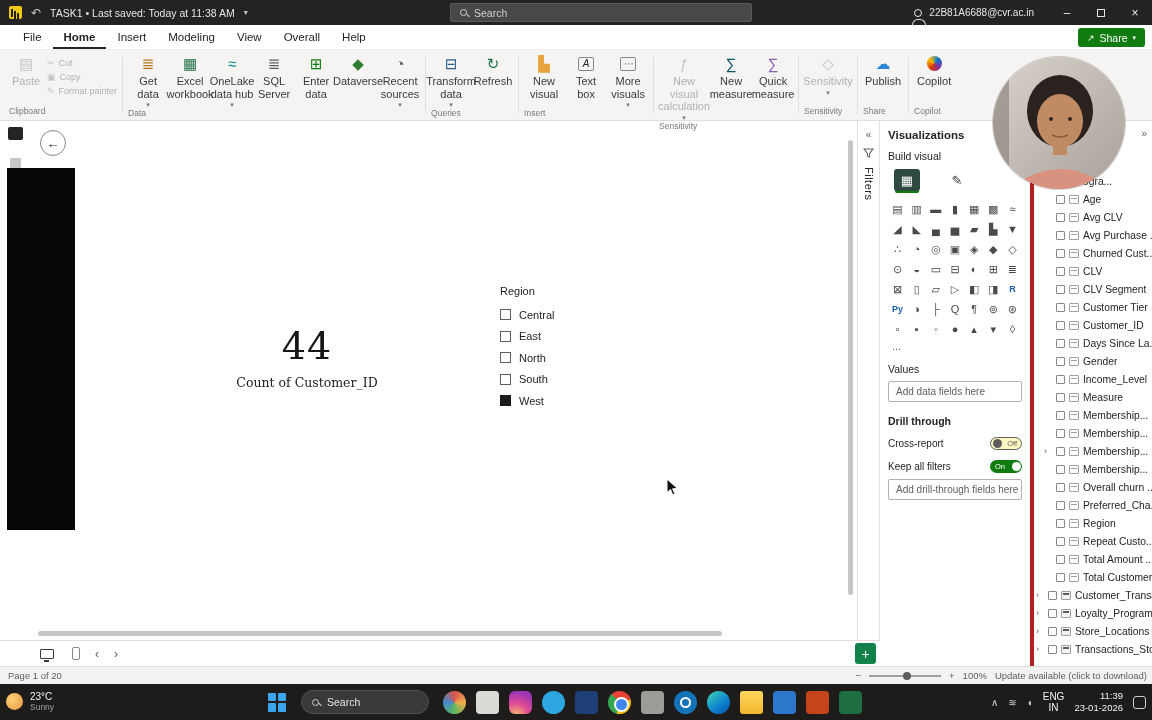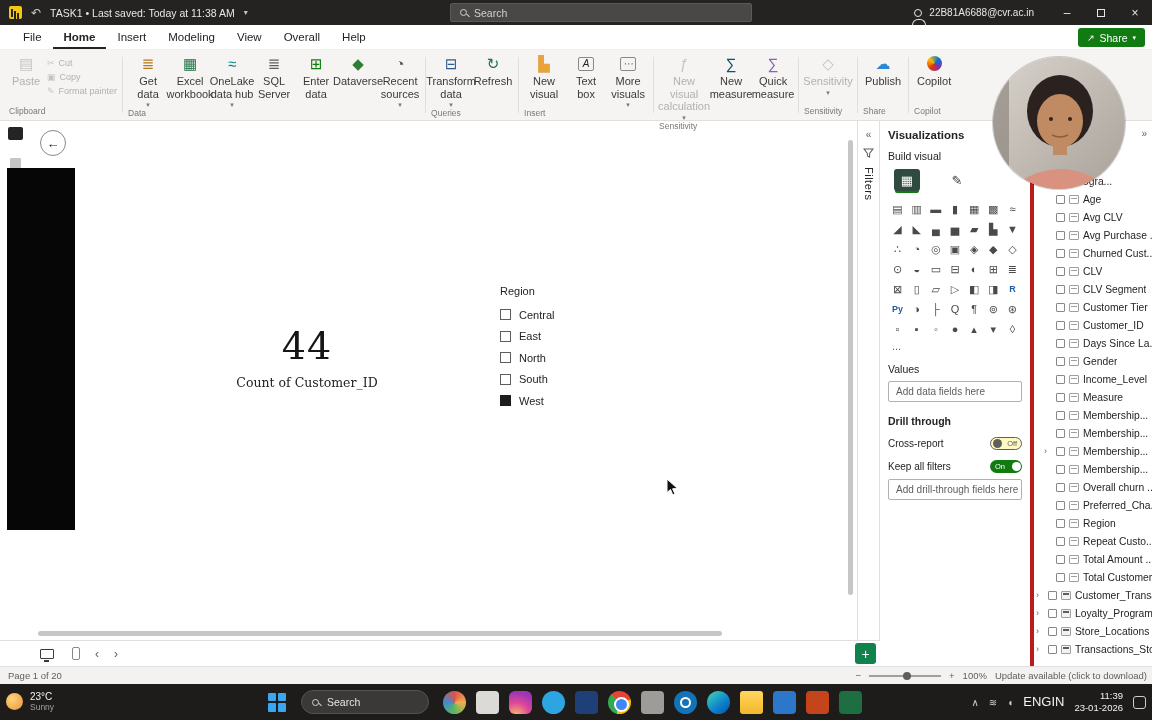--- a/index.html
+++ b/index.html
@@ -155,21 +155,21 @@
 .tb-app.gray-app-icon{background:#9e9c99}
 .tb-app.compass-app-icon{border-radius:50%;background:#1273b8}
 .tb-app.compass-app-icon::after{content:"";position:absolute;inset:6px;border-radius:50%;border:2px solid #fff}
 .tb-app.edge-icon{border-radius:50%;background:linear-gradient(140deg,#44d7b6,#0c80cf 60%,#0a4f9e)}
 .tb-app.file-explorer-icon{background:linear-gradient(#ffd75e,#f3b72c);border-radius:3px}
 .tb-app.vscode-icon{background:#2c77c9}
 .tb-app.powerpoint-icon{background:#c4441c}
 .tb-app.excel-icon{background:#1d6f42}
 .tray{position:absolute;right:6px;display:flex;align-items:center;gap:10px;height:100%}
 .tray-glyph{font-size:10px;color:#d2d0ce}
-.lang{display:flex;align-items:center;line-height:1.15;font-size:13px;color:#f3f2f1}
+.lang{display:flex;flex-direction:column;align-items:center;line-height:1.15;font-size:10px;color:#f3f2f1}
 .clock{display:flex;flex-direction:column;align-items:flex-end;line-height:1.25;font-size:9.5px;color:#f3f2f1}
 .tray-note{width:13px;height:13px;border:1px solid #cfcdca;border-radius:3px}
 </style>
 </head>
 <body>
 
 <div class="screen">
 
   <header class="titlebar">
     <div class="tb-left">

